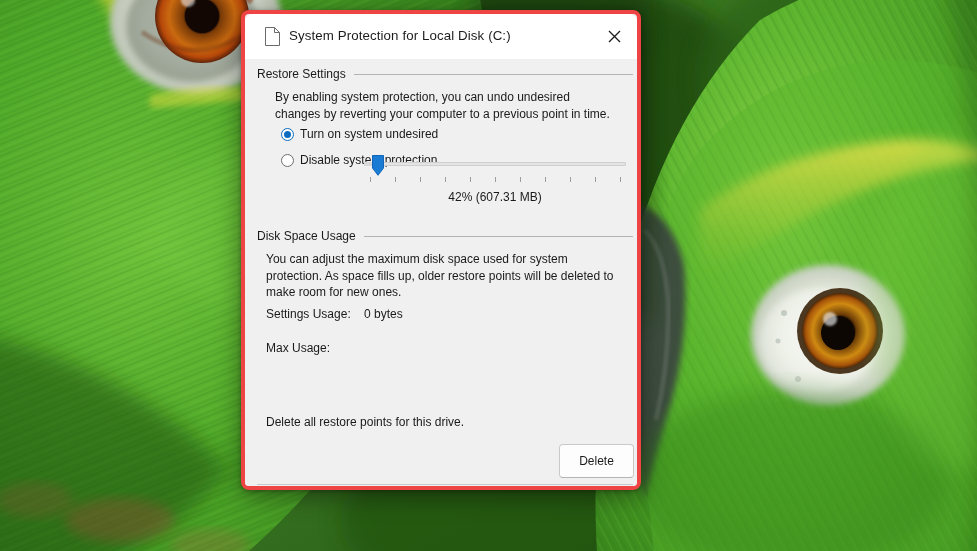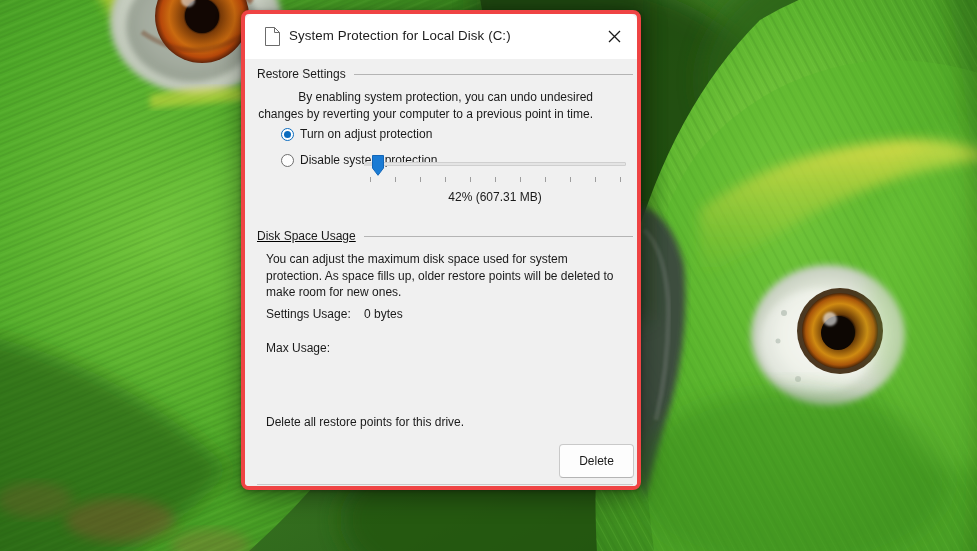--- a/index.html
+++ b/index.html
@@ -426,33 +426,33 @@
       </div>
     </div>
 
     <div id="body">
 
       <div class="group-header" style="top: 8px;">
         <span class="group-label">Restore Settings</span>
         <span class="group-rule"></span>
       </div>
 
-      <div class="body-text" style="left: 8px; top: 30px; width: 340px; text-align: right;">By enabling system protection, you can undo undesired changes by reverting your computer to a previous point in time.</div>
+      <div class="body-text" style="left: 30px; top: 30px; width: 340px;">By enabling system protection, you can undo undesired changes by reverting your computer to a previous point in time.</div>
 
       <div class="radio-row" style="left: 36px; top: 68px;">
         <span class="radio-mark checked"></span>
-        <span class="radio-label">Turn on adjust protection</span>
+        <span class="radio-label">Turn on system undesired</span>
       </div>
 
       <div class="radio-row" style="left: 36px; top: 94px;">
         <span class="radio-mark"></span>
         <span class="radio-label">Disable system protection</span>
       </div>
 
-      <div class="group-header" style="top: 170px; text-decoration: underline;">
+      <div class="group-header" style="top: 170px;">
         <span class="group-label">Disk Space Usage</span>
         <span class="group-rule"></span>
       </div>
 
       <div class="body-text" style="left: 21px; top: 192px; width: 350px;">You can adjust the maximum disk space used for system protection. As space fills up, older restore points will be deleted to make room for new ones.</div>
 
       <div class="field-label" style="left: 21px; top: 248px;">Settings Usage:</div>
       <div class="field-value" style="left: 119px; top: 248px;">0 bytes</div>
 
       <div class="field-label" style="left: 21px; top: 282px;">Max Usage:</div>

